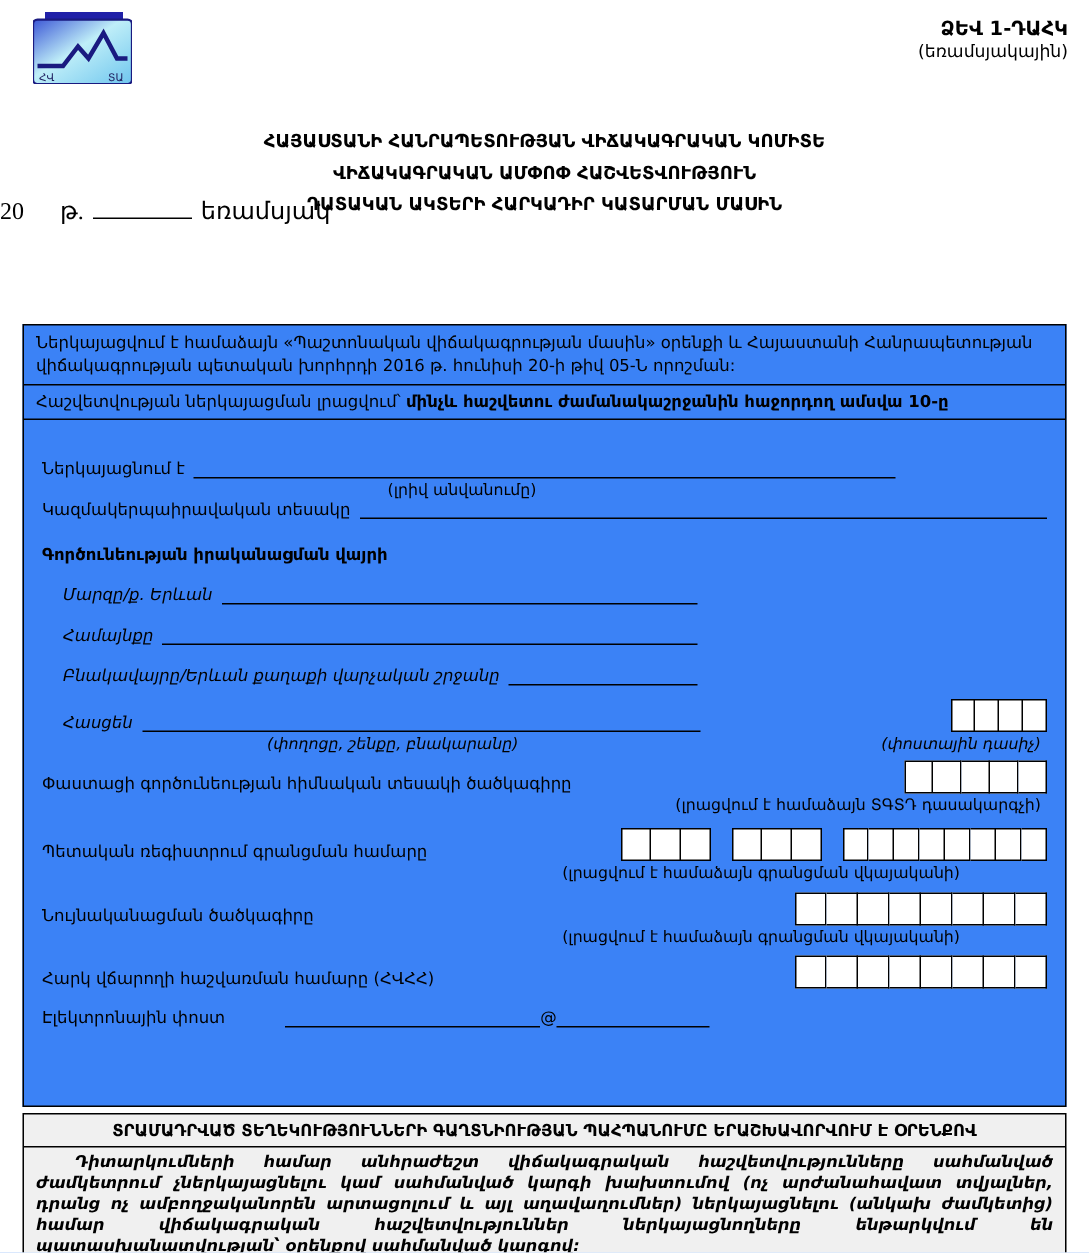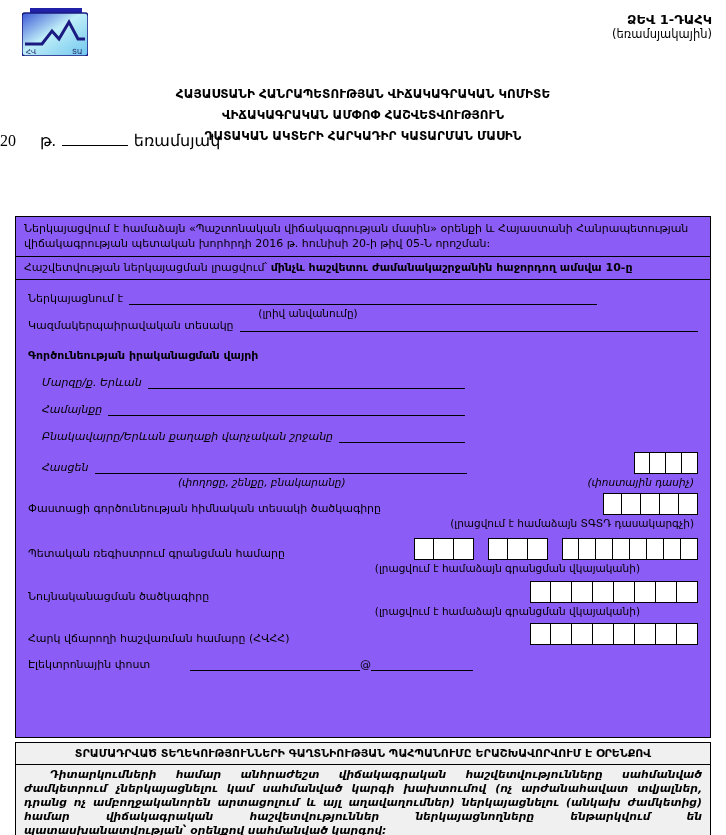--- a/index.html
+++ b/index.html
@@ -13,34 +13,34 @@
   .form-code .code { font-weight:bold; font-size:13px; }
   .form-code .period { font-size:11.5px; }
   .titles { position:absolute; top:84px; left:0; right:0; text-align:center;
             font-weight:bold; font-size:12px; line-height:21px; }
   .year-line { position:absolute; top:131px; left:0; right:0; text-align:left; font-size:16px;font-family:Liberation Serif, serif; }
   .year-gap { display:inline-block; width:24px; }
   .year-ul { display:inline-block; width:66px; border-bottom:1px solid #000; height:12px; margin:0 6px; }
 
   
   .main-box { position:absolute; left:15px; right:15px; top:216px; height:522px;
-              border:1px solid #000; background:#8b5cf6; font-size:11px; }
+              border:1px solid #000; background:#3b82f6; font-size:11px; }
   .row1 { border-bottom:1px solid #000; padding:4px 8px 5px; line-height:15px; }
   .row2 { border-bottom:1px solid #000; padding:4px 8px 5px; }
   .fields { padding:0 12px; }
 
   .frow { display:flex; align-items:flex-end; }
   .lbl { white-space:nowrap; }
   .ital { font-style:italic; }
   .boldlbl { font-weight:bold; }
   .ul { border-bottom:1px solid #000; height:13px; }
   .grow { flex:1; }
   .cap { font-size:10.5px; }
 
-  .r-submitter { margin-top:12px; }
+  .r-submitter { margin-top:26px; }
   .ul-submitter { width:468px; margin-left:6px; }
   .cap-submitter { width:560px; text-align:center; margin-top:2px; }
   .r-legal { }
   .ul-legal { flex:1; margin-left:6px; }
   .r-lochdr { margin-top:17px; }
   .itrow { margin-left:14px; margin-top:14px; }
   .ul-it { flex:1; margin-right:233px; margin-left:6px; }
   .r-address { margin-left:14px; margin-top:9px; }
   .ul-addr { width:372px; margin-left:6px; }
   .cap-row-addr { display:flex; justify-content:space-between; margin:2px 4px 0 150px; font-style:italic; }

